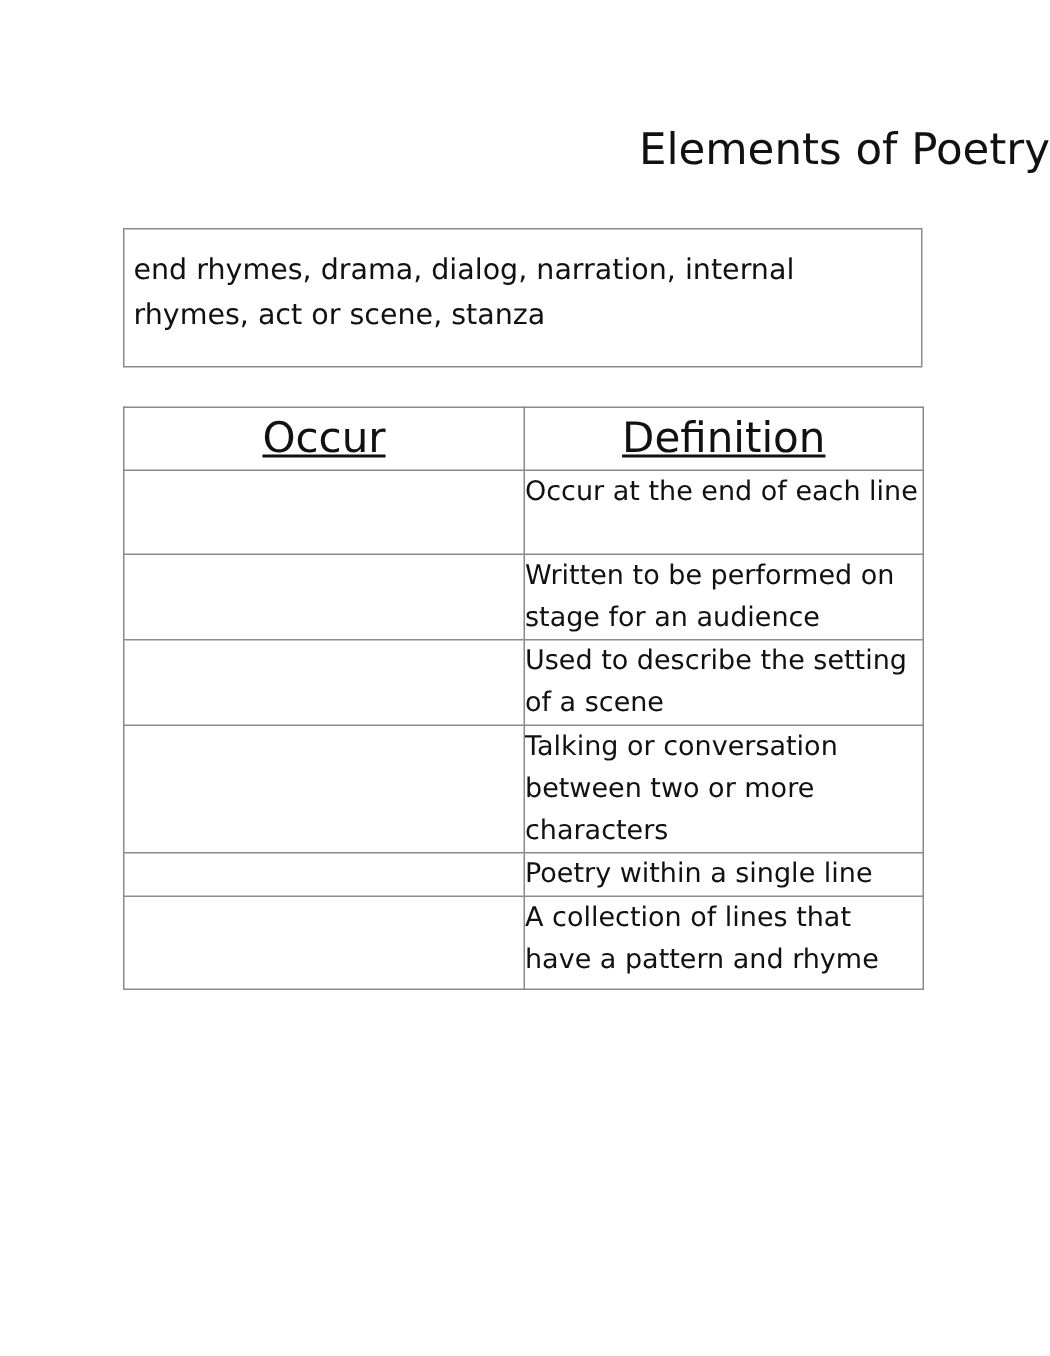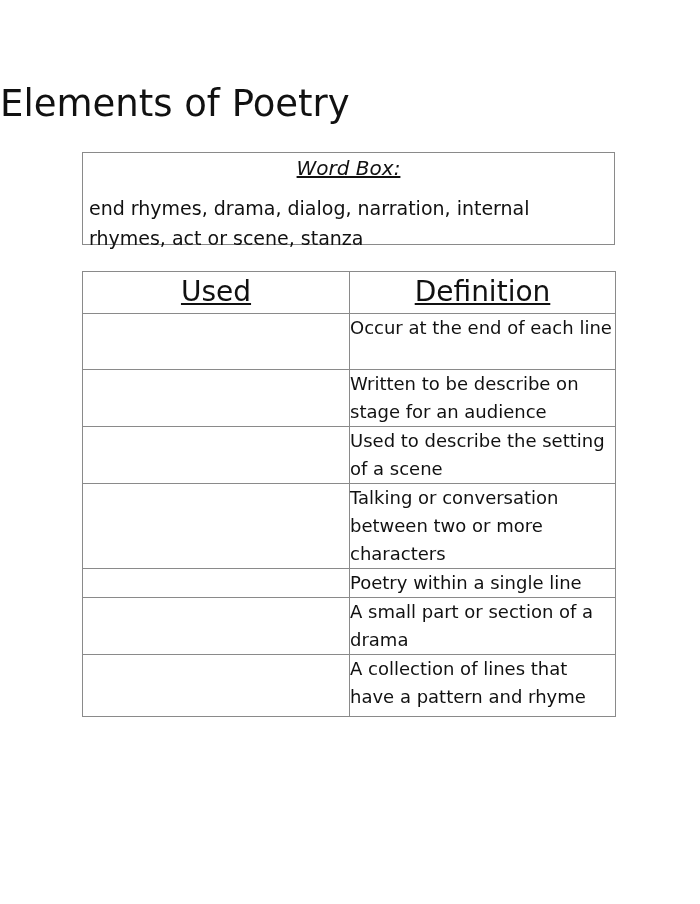--- a/index.html
+++ b/index.html
@@ -1,19 +1,19 @@
 <!DOCTYPE html>
 <html><head>
 <meta charset="utf-8">
 <style>
   html, body { margin: 0; padding: 0; background: #ffffff; }
   body { width: 700px; height: 904px; position: relative; overflow: hidden;
          font-family: "DejaVu Sans", sans-serif; color: #111; }
-  .title { position: absolute; top: 82px; left: 0; width: 700px; text-align: left;
-           font-size: 37px; font-weight: normal; letter-spacing: 0px; }
+  .title { position: absolute; top: 82px; left: 0; width: 700px; text-align: right;
+           font-size: 29px; font-weight: normal; letter-spacing: 0px; }
   .wordbox { position: absolute; top: 152px; left: 82px; width: 531px; height: 91px;
              border: 1px solid #8a8a8a; box-sizing: content-box; }
   .wordbox-heading { text-align: center; font-size: 20px; font-style: italic;
                      text-decoration: underline; margin-top: 2px; line-height: 26px; }
   .wordbox-list { font-size: 19px; line-height: 30px; padding: 0 6px; margin-top: 12px; }
   table.vocab { position: absolute; top: 271px; left: 82px; width: 533px;
                 border-collapse: collapse; table-layout: fixed; }
   table.vocab th, table.vocab td { border: 1px solid #8a8a8a; vertical-align: top; padding: 0; }
   table.vocab th { height: 41px; font-size: 28px; font-weight: normal;
                    text-decoration: underline; text-align: center; line-height: 40px; }
@@ -21,58 +21,53 @@
   col.c-def { width: 266px; }
   td.def { font-size: 18px; line-height: 28px; padding: 0 4px 0 5px; }
   td.word { }
 </style>
 </head>
 <body>
 
 <div class="title">Elements of Poetry</div>
 
 <div class="wordbox">
-  <div class="wordbox-heading">Word Box:</div>
   <div class="wordbox-list">end rhymes, drama, dialog, narration, internal rhymes, act or scene, stanza</div>
 </div>
 
 <table class="vocab">
   <colgroup>
       <col class="c-word">
       <col class="c-def">
     </colgroup>
   <thead>
     <tr>
-      <th>Used</th>
+      <th>Occur</th>
       <th>Definition</th>
     </tr>
   </thead>
   <tbody>
     <tr style="height:56px">
       <td class="word"></td>
       <td class="def">Occur at the end of each line</td>
     </tr>
     <tr style="height:57px">
       <td class="word"></td>
-      <td class="def">Written to be describe on stage for an audience</td>
+      <td class="def">Written to be performed on stage for an audience</td>
     </tr>
     <tr style="height:56px">
       <td class="word"></td>
       <td class="def">Used to describe the setting of a scene</td>
     </tr>
     <tr style="height:84px">
       <td class="word"></td>
       <td class="def">Talking or conversation between two or more characters</td>
     </tr>
     <tr style="height:29px">
       <td class="word"></td>
       <td class="def">Poetry within a single line</td>
     </tr>
-    <tr style="height:56px">
-      <td class="word"></td>
-      <td class="def">A small part or section of a drama</td>
-    </tr>
     <tr style="height:62px">
       <td class="word"></td>
       <td class="def">A collection of lines that have a pattern and rhyme</td>
     </tr>
   </tbody>
 </table>
 
 </body></html>

